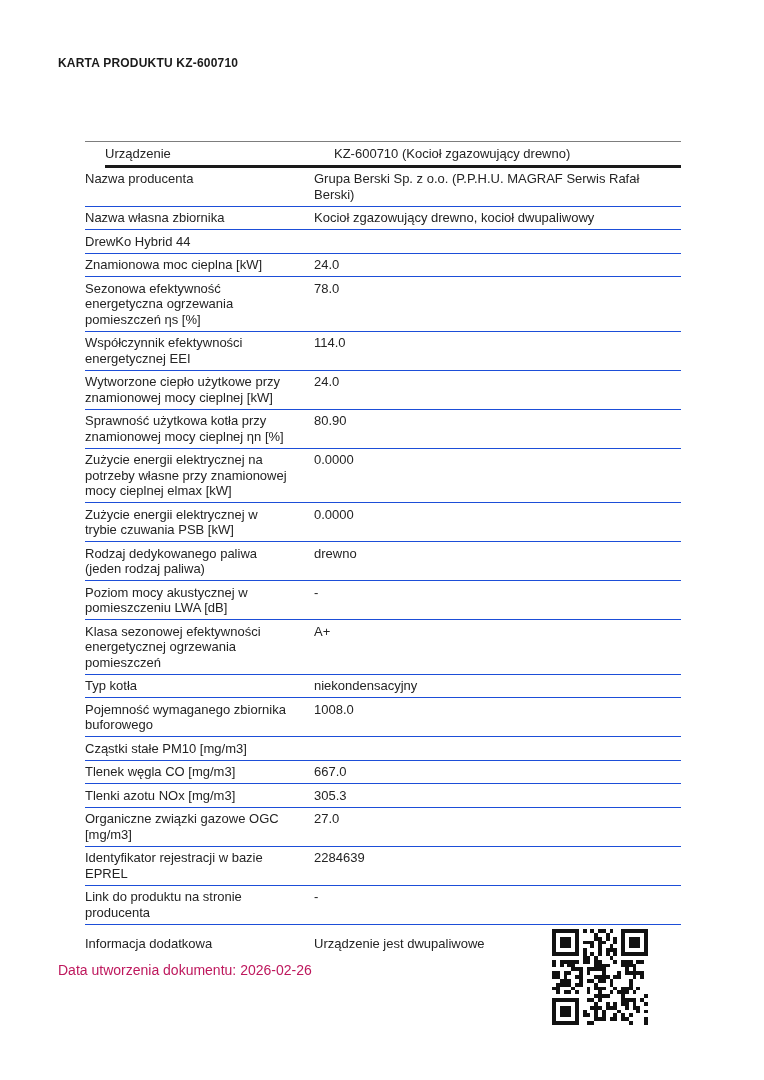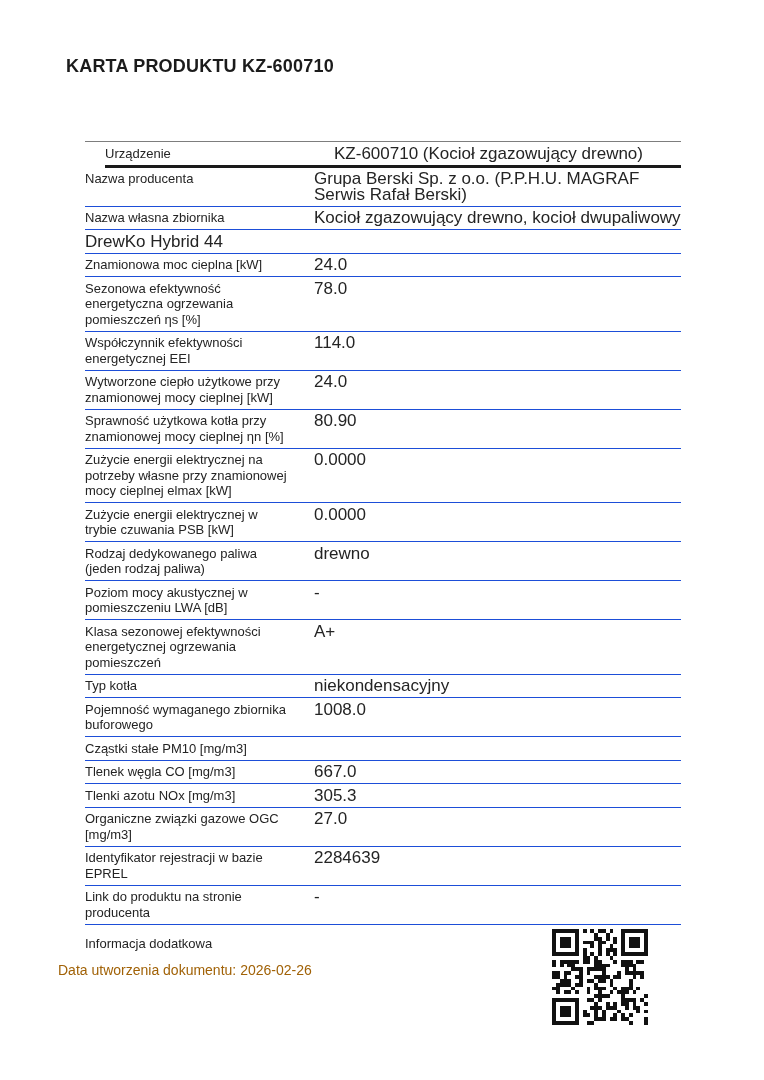--- a/index.html
+++ b/index.html
@@ -10,23 +10,23 @@
     width: 764px;
     height: 1080px;
     background: #ffffff;
     position: relative;
     font-family: "Liberation Sans", sans-serif;
     color: #212121;
     overflow: hidden;
   }
   .page-title {
     position: absolute;
-    left: 66px;
+    left: 58px;
     top: 56px;
-    font-size: 18px;
+    font-size: 12px;
     font-weight: 700;
     color: #1b1b1b;
     letter-spacing: 0.2px;
     margin: 0;
   }
   .product-table {
     position: absolute;
     left: 85px;
     top: 141px;
     width: 596px;
@@ -46,30 +46,30 @@
     border-bottom: none;
     margin-top: 8px;
   }
   .row-label {
     font-size: 13px;
     line-height: 15.5px;
     padding-right: 26px;
     color: #242424;
   }
   .row-value {
-    font-size: 17px;
+    font-size: 13px;
     line-height: 15.5px;
     color: #242424;
   }
   .doc-footer {
     position: absolute;
     left: 58px;
     top: 962px;
     font-size: 14px;
-    color: #a16207;
+    color: #be185d;
   }
   .doc-footer .date {
     margin-left: 4px;
   }
   .qr {
     position: absolute;
     left: 552px;
     top: 929px;
     width: 96px;
     height: 96px;
@@ -189,20 +189,21 @@
     <div class="row-value">2284639</div>
   </div>
 
   <div class="row">
     <div class="row-label">Link do produktu na stronie producenta</div>
     <div class="row-value">-</div>
   </div>
 
   <div class="row last">
     <div class="row-label">Informacja dodatkowa</div>
+    <div class="row-value">Urządzenie jest dwupaliwowe</div>
   </div>
 </div>
 
 <div class="doc-footer">
   <span>Data utworzenia dokumentu:</span><span class="date">2026-02-26</span>
 </div>
 
 <div class="qr">
   <svg viewBox="0 0 25 25" xmlns="http://www.w3.org/2000/svg">
       <rect x="0" y="0" width="1" height="1" fill="#111"></rect>

